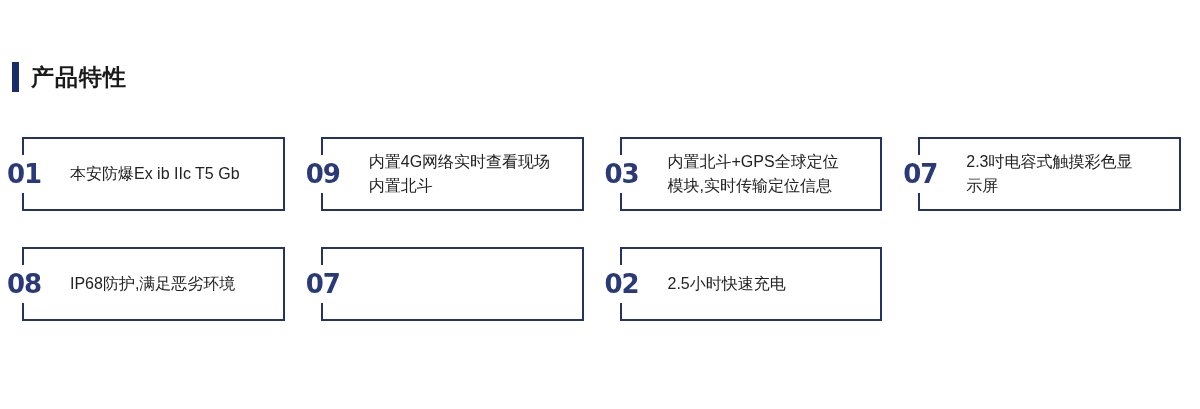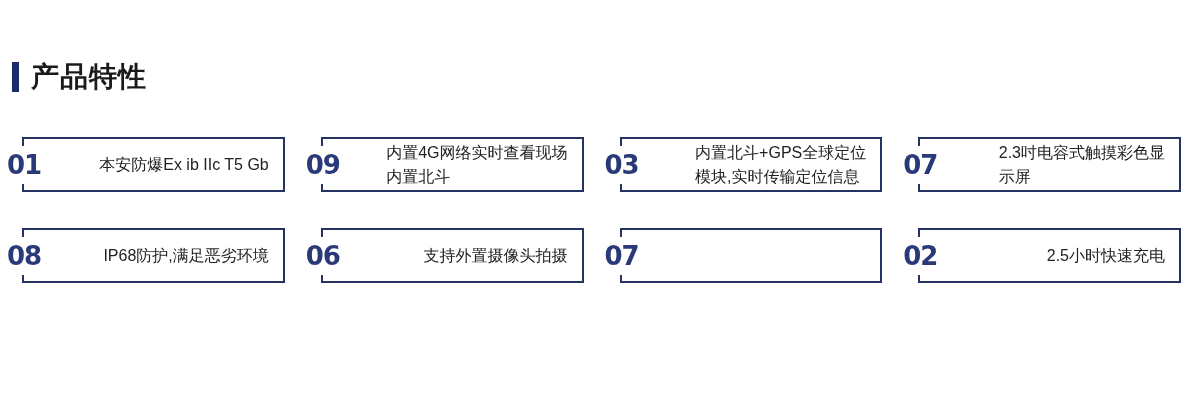--- a/index.html
+++ b/index.html
@@ -28,46 +28,46 @@
   }
   .accent-bar {
     display: inline-block;
     width: 7px;
     height: 30px;
     background: #1b2a68;
     margin-right: 12px;
   }
   .title {
     margin: 0;
-    font-size: 28px;
+    font-size: 23px;
     font-weight: 700;
     color: #1a1a1a;
     letter-spacing: 1px;
     line-height: 34px;
   }
   
   .grid {
     position: absolute;
     left: 22px;
     top: 137px;
     width: 1159px;
     display: grid;
     grid-template-columns: repeat(4, 1fr);
     column-gap: 36px;
     row-gap: 36px;
   }
   .card {
     position: relative;
     box-sizing: border-box;
-    height: 55px;
+    height: 74px;
     border: 2px solid #243264;
     background: #ffffff;
     display: flex;
     align-items: center;
-    justify-content: flex-end;
+    justify-content: flex-start;
     padding: 0 14px 0 46px;
   }
   .num {
     position: absolute;
     left: 0;
     top: 50%;
     transform: translate(-50%, -50%);
     background: #ffffff;
     padding: 6px 2px;
     font-size: 26px;
@@ -119,24 +119,20 @@
       <span class="num">07</span>
       <p class="text">2.3吋电容式触摸彩色显
 示屏</p>
     </div>
 
     <div class="card">
       <span class="num">08</span>
       <p class="text">IP68防护,满足恶劣环境</p>
     </div>
 
-    <div class="card">
-      <span class="num">06</span>
-      <p class="text">支持外置摄像头拍摄</p>
-    </div>
 
     <div class="card">
       <span class="num">07</span>
     </div>
 
     <div class="card">
       <span class="num">02</span>
       <p class="text">2.5小时快速充电</p>
     </div>
 

